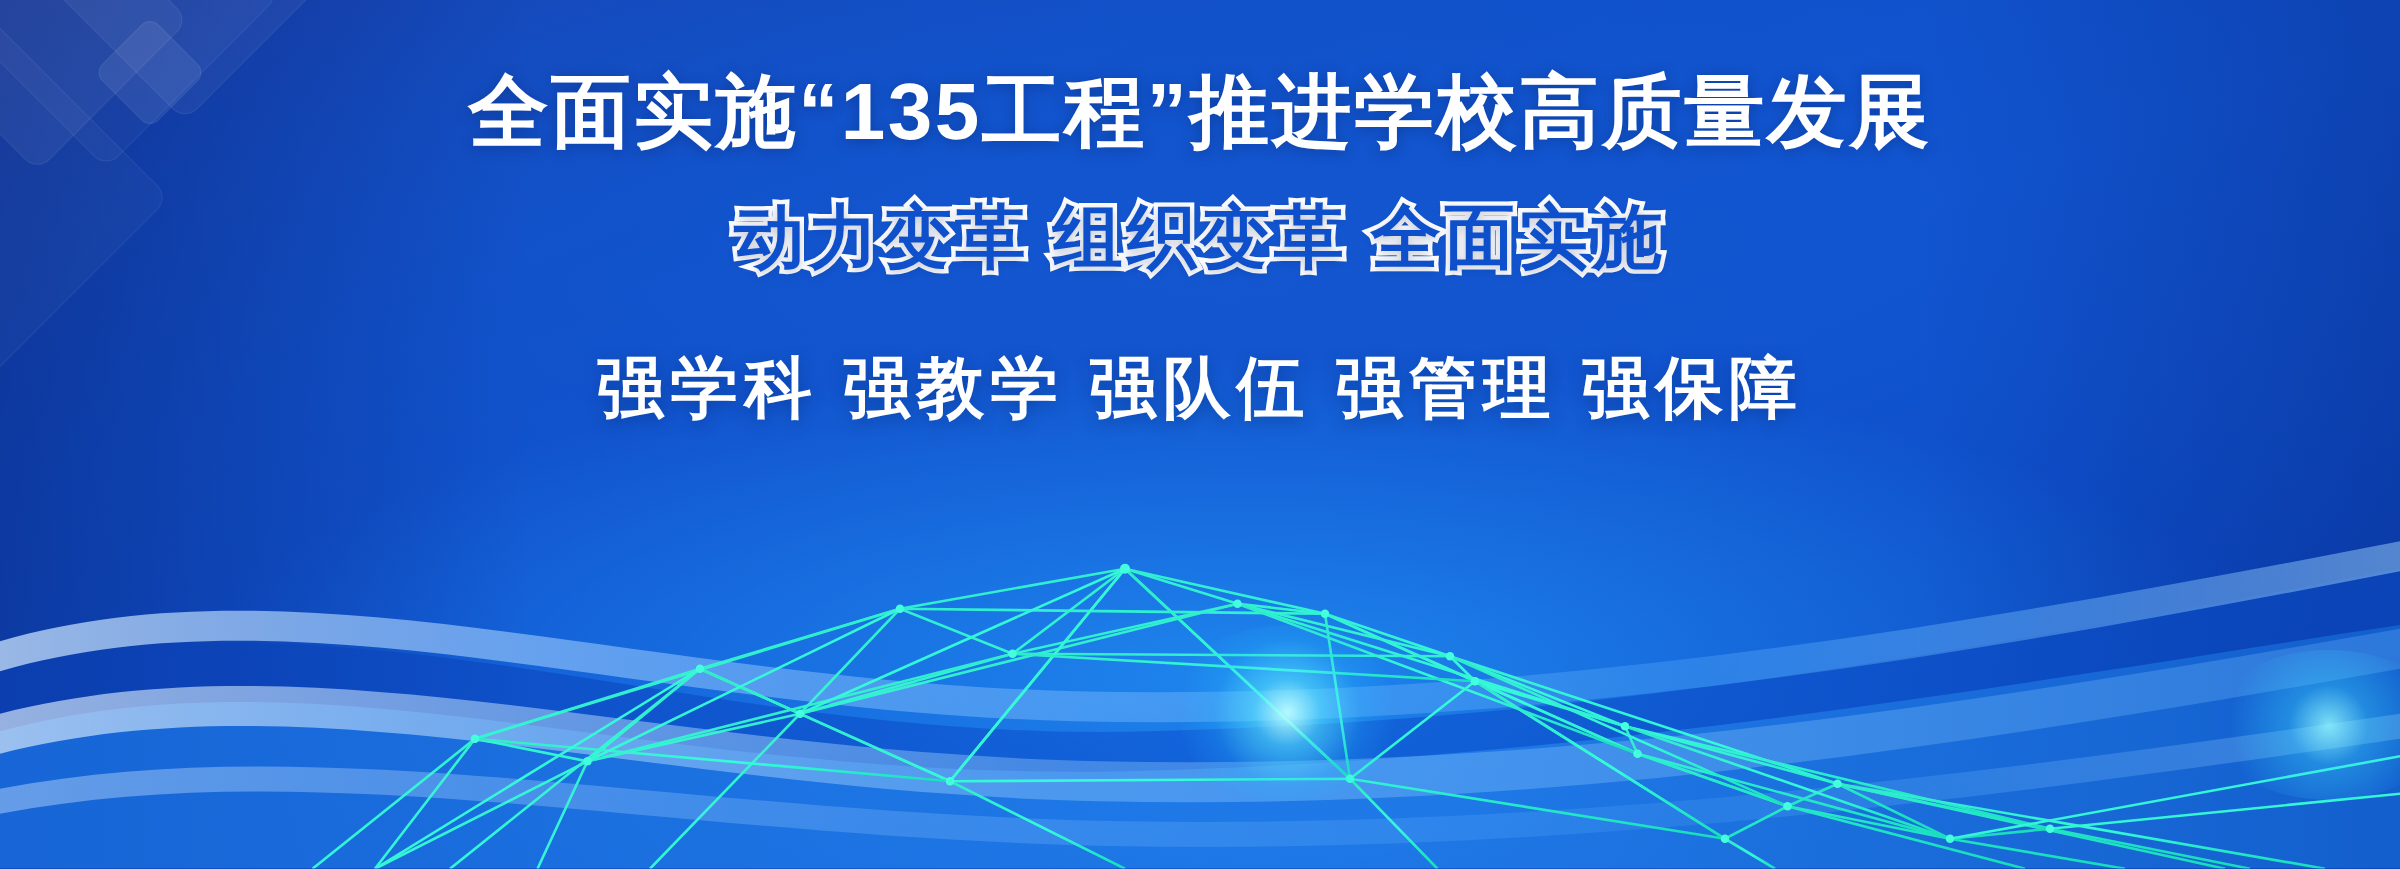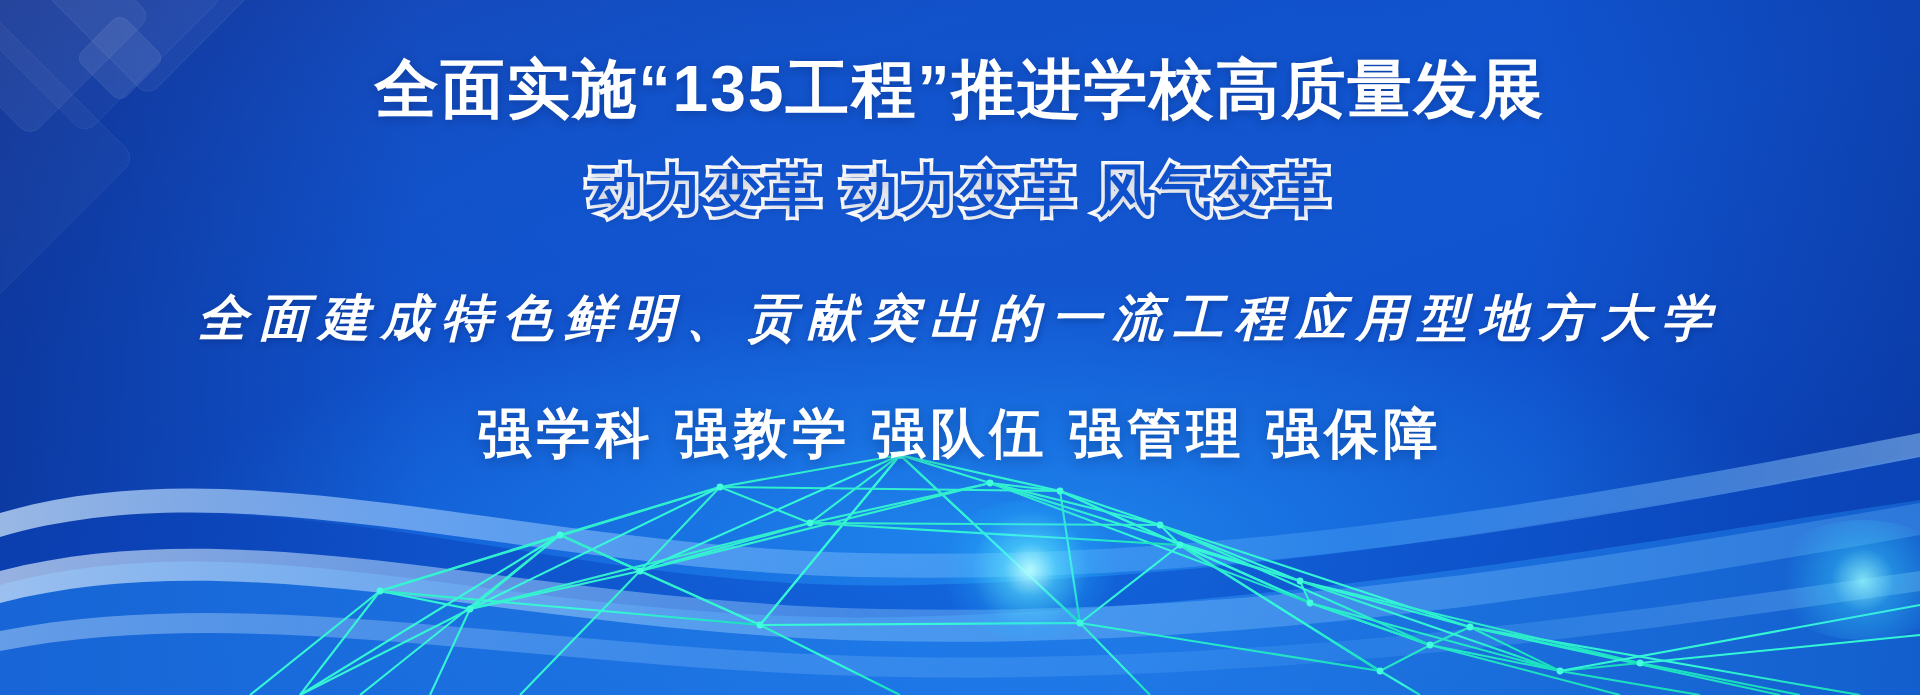--- a/index.html
+++ b/index.html
@@ -241,18 +241,17 @@
         <circle cx="1380" cy="276" r="3.4"></circle>
       </g>
     </svg>
   </div>
 
   <div class="glow"></div>
   <div class="glow2"></div>
 
   <div class="text-wrap">
     <div class="line1">全面实施“135工程”推进学校高质量发展</div>
-    <div class="line2">动力变革  动力变革  风气变革</div>
-    <div class="line3">全面建成特色鲜明、贡献突出的一流工程应用型地方大学</div>
+    <div class="line2">动力变革  组织变革  全面实施</div>
     <div class="line4">强学科  强教学  强队伍  强管理  强保障</div>
   </div>
 
 </div>
 
 </body></html>

